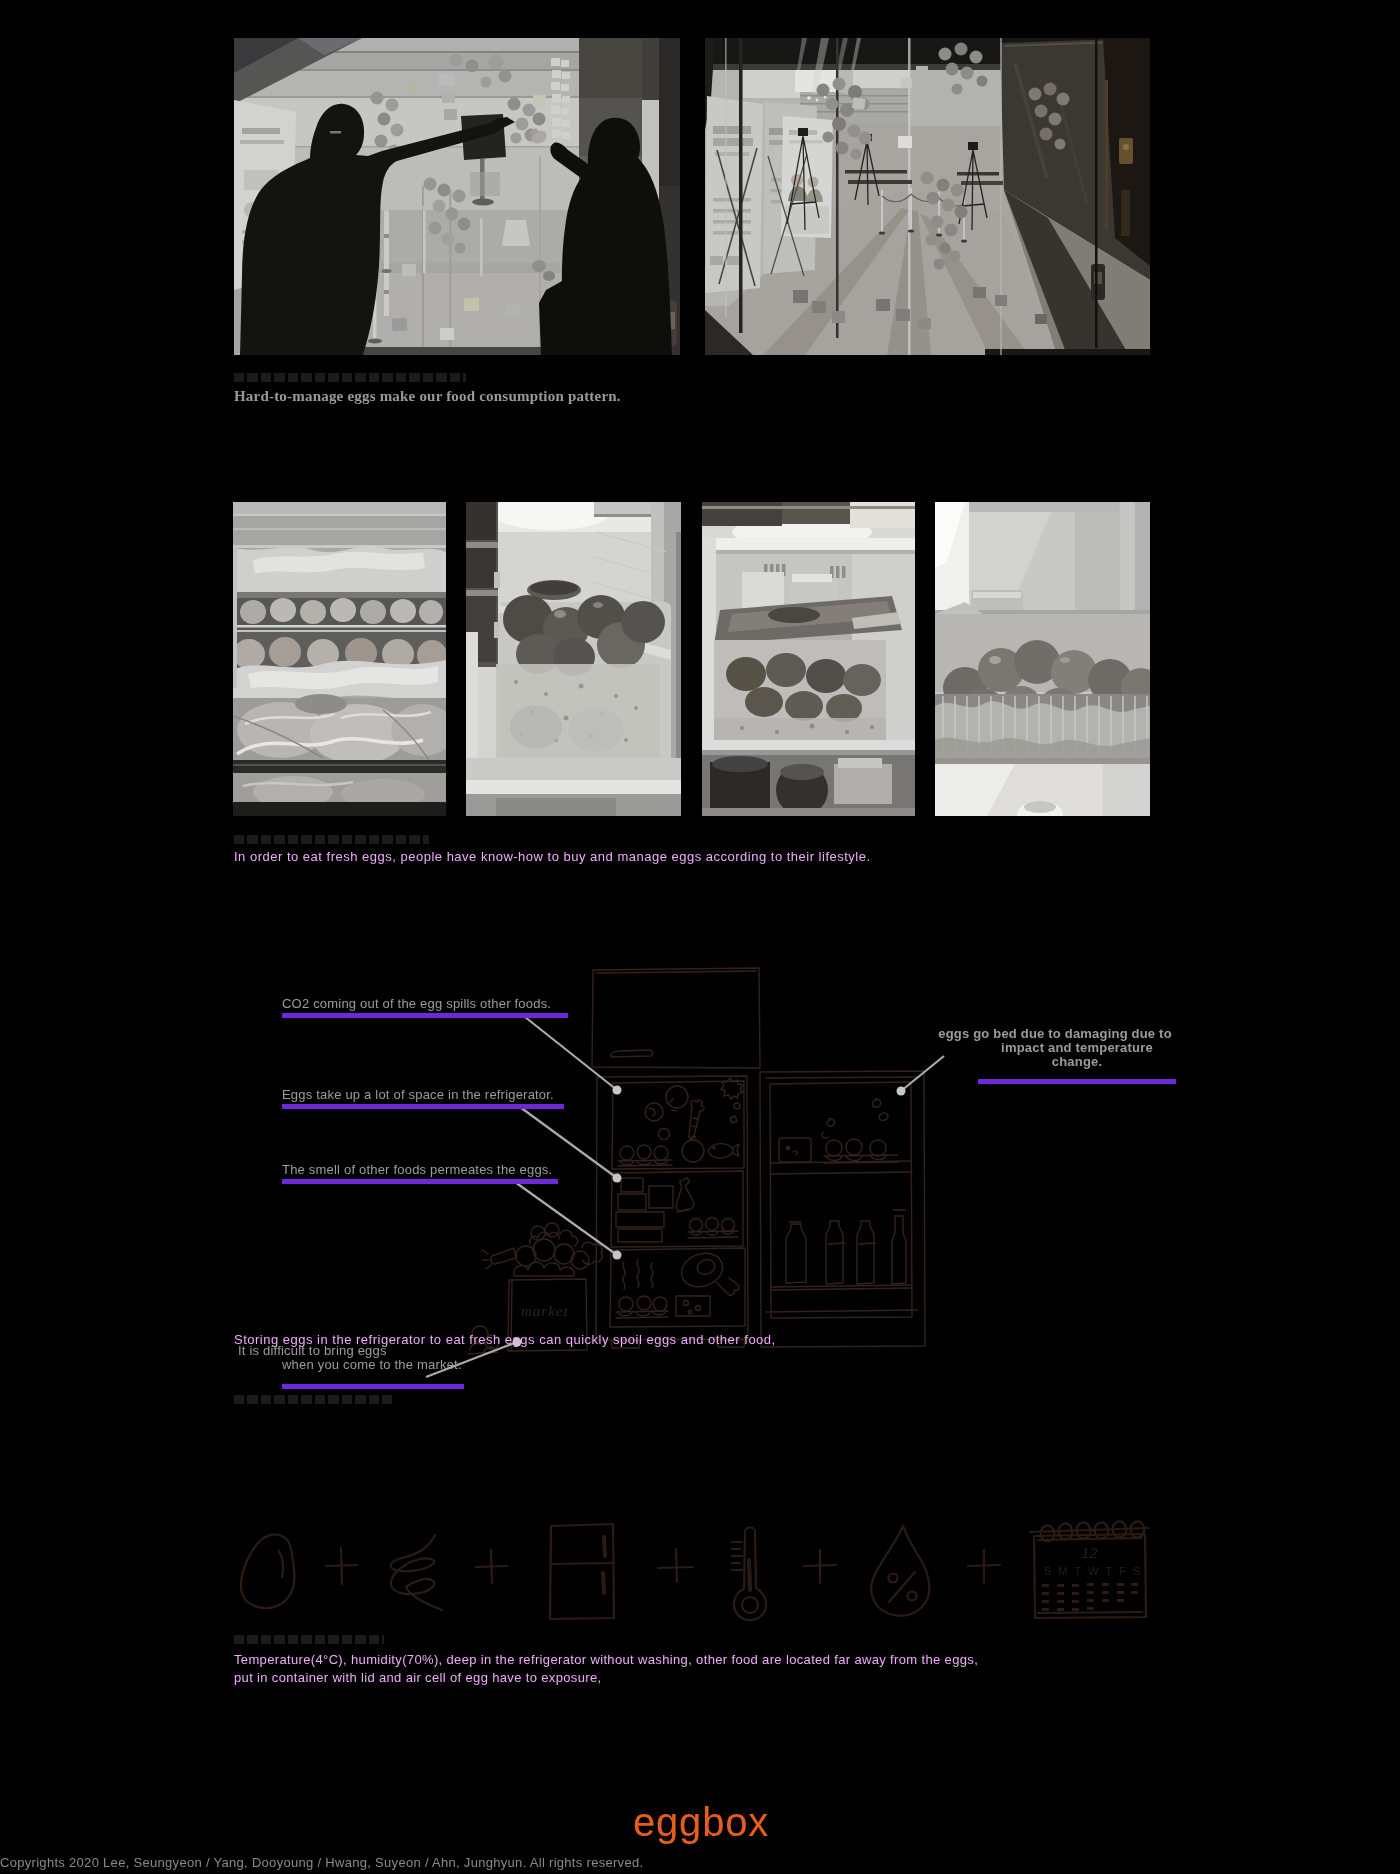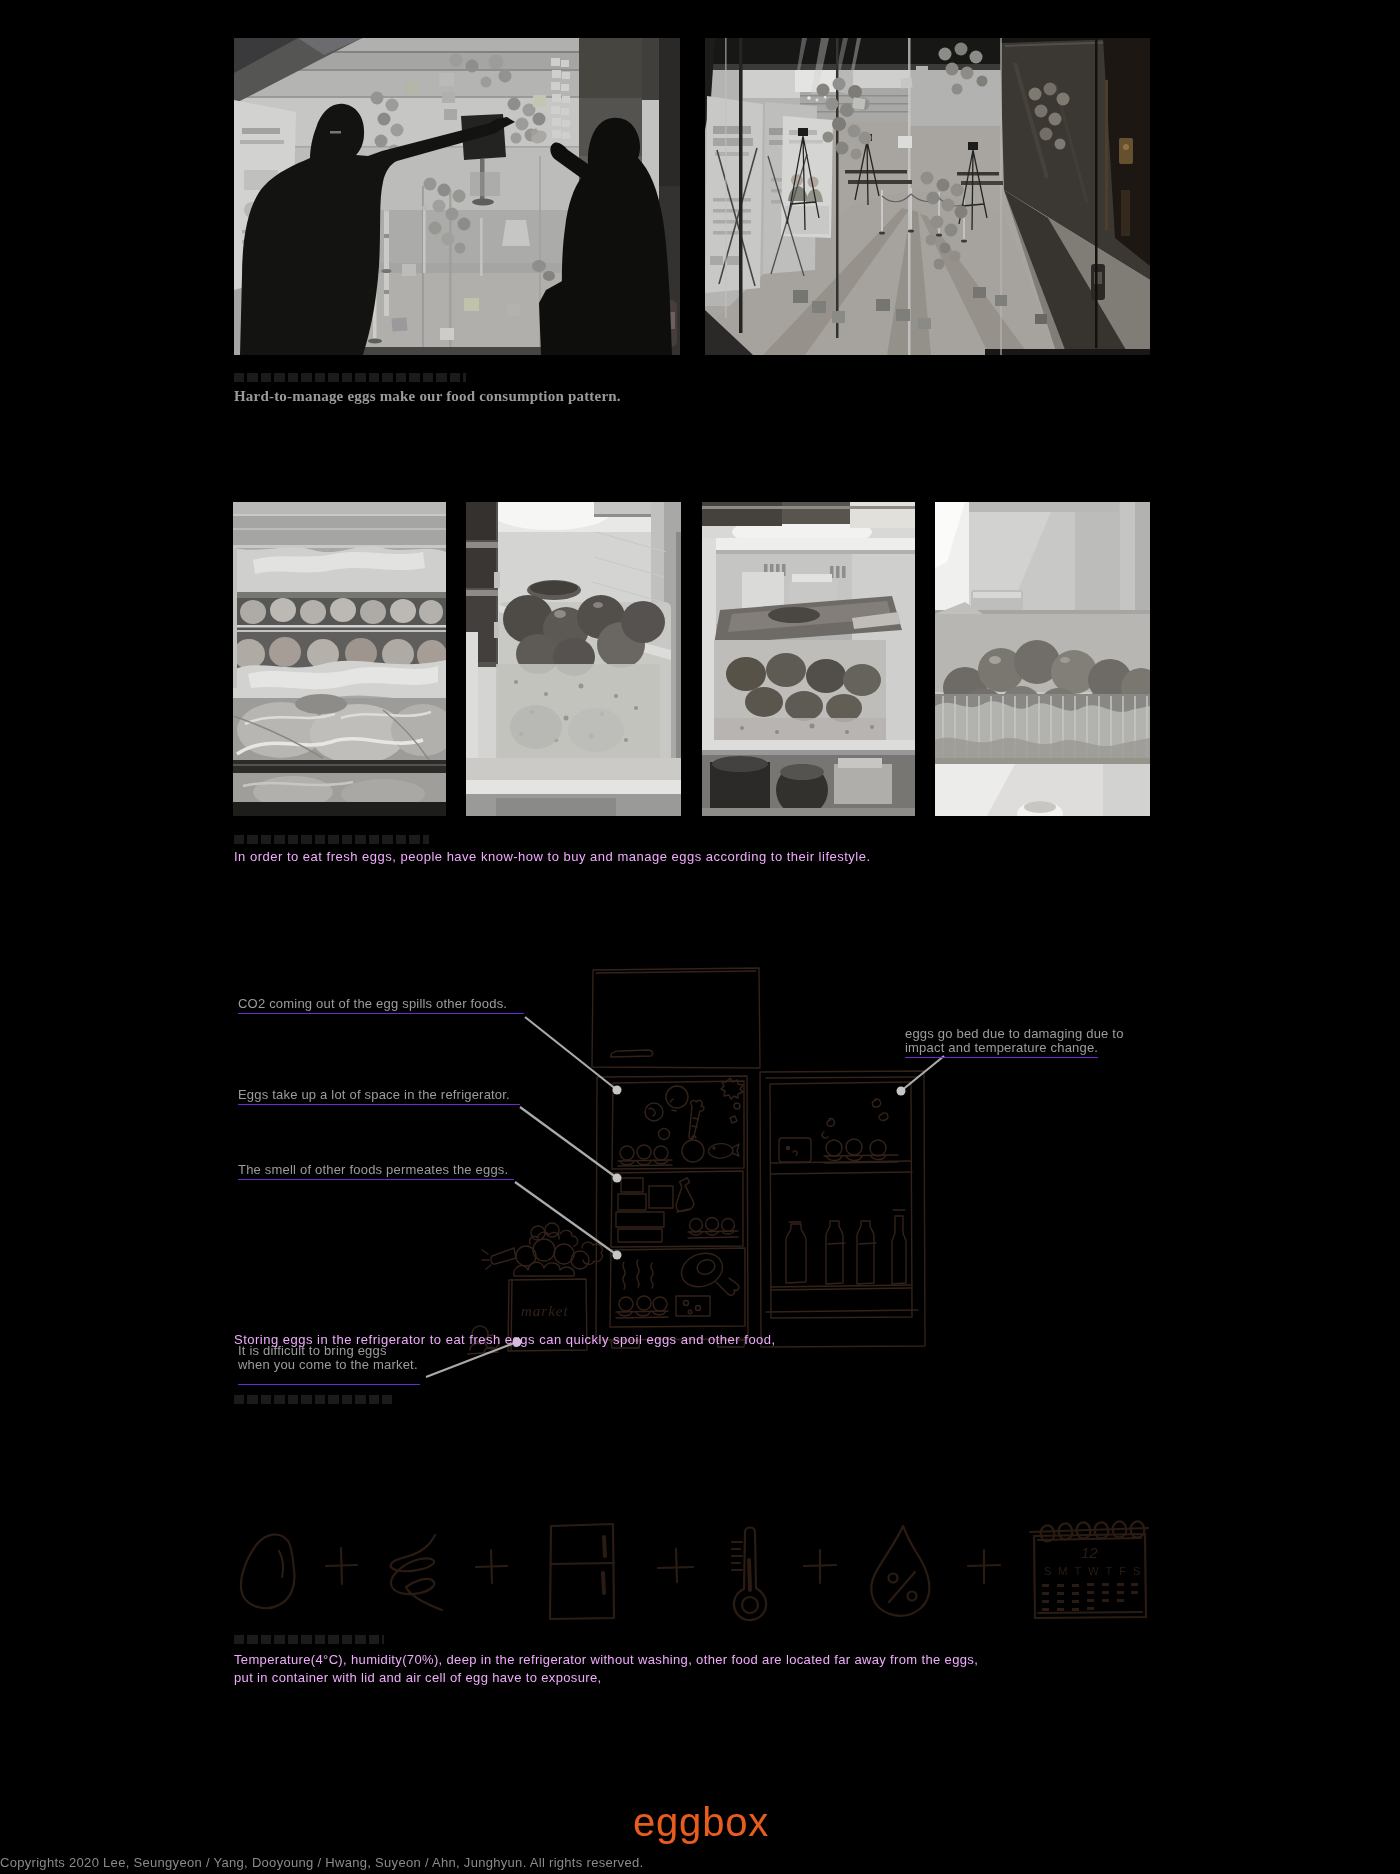--- a/index.html
+++ b/index.html
@@ -1,21 +1,21 @@
 <!DOCTYPE html>
 <html><head>
 <meta charset="utf-8">
 <style>
 html,body{margin:0;padding:0;background:#000;}
 .page{position:relative;width:1400px;height:1874px;background:#000;overflow:hidden;font-family:"Liberation Sans",sans-serif;}
 .abs{position:absolute;}
 .cap{color:#f0abfc;font-size:13px;letter-spacing:0.5px;}
 .kline{background:repeating-linear-gradient(90deg,#1b1b1b 0 10px,transparent 10px 13px,#1b1b1b 13px 24px,transparent 24px 27px);height:9px;}
 .lbl{color:#9c9c9c;font-size:13px;letter-spacing:0.2px;line-height:14px;}
-.under{border-bottom:1px solid #6d28d9;padding-bottom:2px;}
+.under{border-bottom:5px solid #6d28d9;padding-bottom:2px;margin-left:44px;}
 </style>
 </head>
 <body>
 <div class="page">
 
 <div class="abs" id="photo1" style="left:234px;top:38px;width:446px;height:317px;">
 <svg width="446" height="317" viewBox="0 0 446 317">
 
 <rect width="446" height="317" fill="#b8b8b6"></rect>
 <rect y="0" width="446" height="13" fill="#b0b0ae"></rect>
@@ -763,21 +763,21 @@
 <circle cx="671" cy="131" r="4.5"></circle>
 <circle cx="387" cy="218" r="4.5"></circle>
 <circle cx="387" cy="295" r="4.5"></circle>
 <circle cx="287" cy="382" r="4.5"></circle>
 </g>
 </svg>
 </div>
 
 <div class="abs lbl under" style="left:238px;top:997px;width:286px;">CO2 coming out of the egg spills other foods.</div>
 
-<div class="abs lbl" style="left:905px;top:1027px;width:242px;text-align:left;">eggs go bed due to damaging due to<br><span class="under" style="display:inline-block;padding-bottom:2px;">impact and temperature change.</span></div>
+<div class="abs lbl" style="left:934px;top:1027px;width:242px;text-align:center;font-weight:bold;">eggs go bed due to damaging due to<br><span class="under" style="display:inline-block;padding-bottom:10px;">impact and temperature change.</span></div>
 
 <div class="abs lbl under" style="left:238px;top:1088px;width:282px;">Eggs take up a lot of space in the refrigerator.</div>
 
 <div class="abs lbl under" style="left:238px;top:1163px;width:276px;">The smell of other foods permeates the eggs.</div>
 
 <div class="abs lbl" style="left:238px;top:1344px;width:200px;">It is difficult to bring eggs<br><span class="under" style="display:inline-block;padding-bottom:12px;width:182px;">when you come to the market.</span></div>
 
 <div class="abs kline" style="left:234px;top:1395px;width:158px;"></div>
 
 <div class="abs cap" style="left:234px;top:1332px;">Storing eggs in the refrigerator to eat fresh eggs can quickly spoil eggs and other food,</div>

